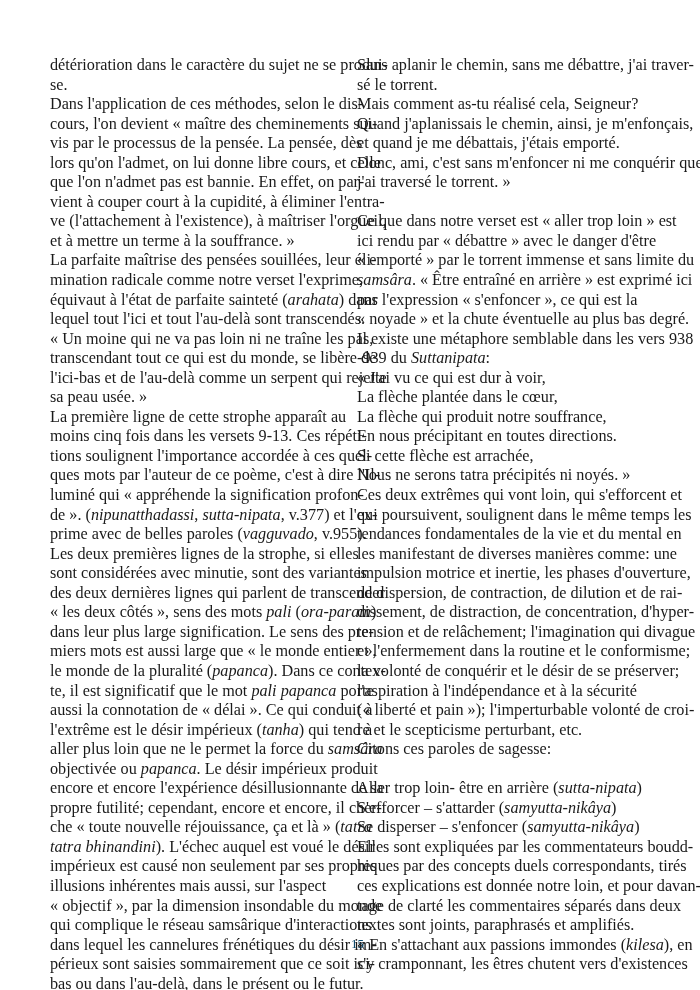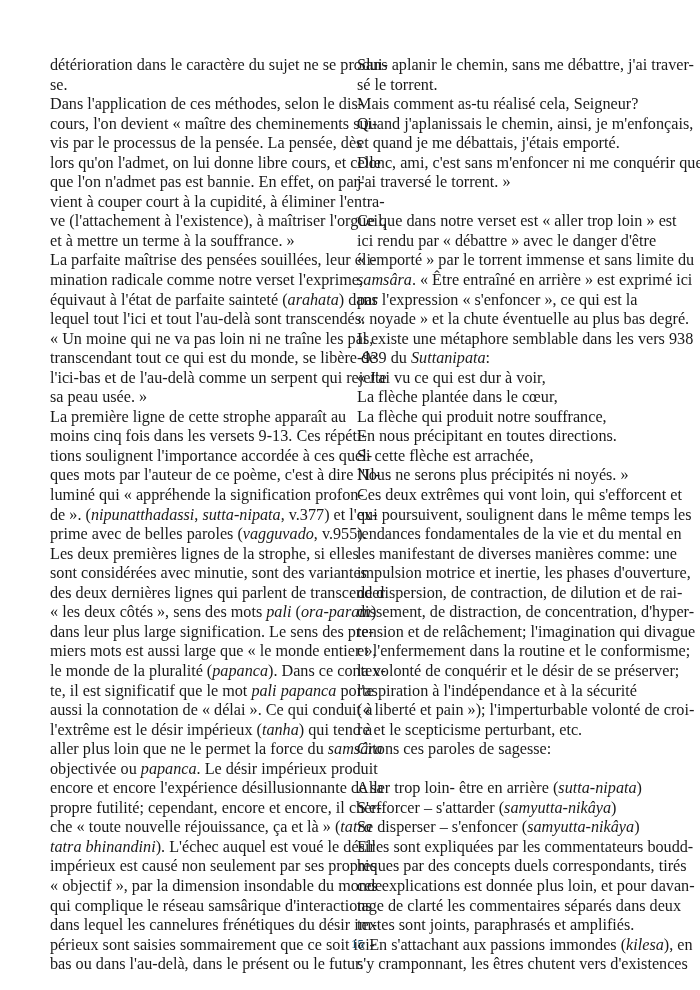--- a/index.html
+++ b/index.html
@@ -53,20 +53,21 @@
       <div class="line">te, il est significatif que le mot <i>pali papanca</i> porte</div>
       <div class="line">aussi la connotation de « délai ». Ce qui conduit à</div>
       <div class="line">l'extrême est le désir impérieux (<i>tanha</i>) qui tend à</div>
       <div class="line">aller plus loin que ne le permet la force du <i>samsâra</i></div>
       <div class="line">objectivée ou <i>papanca</i>. Le désir impérieux produit</div>
       <div class="line">encore et encore l'expérience désillusionnante de sa</div>
       <div class="line">propre futilité; cependant, encore et encore, il cher-</div>
       <div class="line">che « toute nouvelle réjouissance, ça et là » (<i>tatra</i></div>
       <div class="line"><i>tatra bhinandini</i>). L'échec auquel est voué le désir</div>
       <div class="line">impérieux est causé non seulement par ses propres</div>
+      <div class="line">illusions inhérentes mais aussi, sur l'aspect</div>
       <div class="line">« objectif », par la dimension insondable du monde</div>
       <div class="line">qui complique le réseau samsârique d'interactions</div>
       <div class="line">dans lequel les cannelures frénétiques du désir im-</div>
       <div class="line">périeux sont saisies sommairement que ce soit ici-</div>
       <div class="line">bas ou dans l'au-delà, dans le présent ou le futur.</div>
     </div>
   <div class="col col-right" id="col-right">
       <div class="line">Sans aplanir le chemin, sans me débattre, j'ai traver-</div>
       <div class="line">sé le torrent.</div>
       <div class="line">Mais comment as-tu réalisé cela, Seigneur?</div>
@@ -81,41 +82,41 @@
       <div class="line"><i>samsâra</i>. « Être entraîné en arrière » est exprimé ici</div>
       <div class="line">par l'expression « s'enfoncer », ce qui est la</div>
       <div class="line">« noyade » et la chute éventuelle au plus bas degré.</div>
       <div class="line">Il existe une métaphore semblable dans les vers 938</div>
       <div class="line">-939 du <i>Suttanipata</i>:</div>
       <div class="line">« J'ai vu ce qui est dur à voir,</div>
       <div class="line">La flèche plantée dans le cœur,</div>
       <div class="line">La flèche qui produit notre souffrance,</div>
       <div class="line">En nous précipitant en toutes directions.</div>
       <div class="line">Si cette flèche est arrachée,</div>
-      <div class="line">Nous ne serons plus précipités ni noyés. »</div>
+      <div class="line">Nous ne serons tatra précipités ni noyés. »</div>
       <div class="line">Ces deux extrêmes qui vont loin, qui s'efforcent et</div>
       <div class="line">qui poursuivent, soulignent dans le même temps les</div>
       <div class="line">tendances fondamentales de la vie et du mental en</div>
       <div class="line">les manifestant de diverses manières comme: une</div>
       <div class="line">impulsion motrice et inertie, les phases d'ouverture,</div>
       <div class="line">de dispersion, de contraction, de dilution et de rai-</div>
       <div class="line">dissement, de distraction, de concentration, d'hyper-</div>
       <div class="line">tension et de relâchement; l'imagination qui divague</div>
       <div class="line">et l'enfermement dans la routine et le conformisme;</div>
       <div class="line">la volonté de conquérir et le désir de se préserver;</div>
       <div class="line">l'aspiration à l'indépendance et à la sécurité</div>
       <div class="line">(« liberté et pain »); l'imperturbable volonté de croi-</div>
       <div class="line">re et le scepticisme perturbant, etc.</div>
       <div class="line">Citons ces paroles de sagesse:</div>
       <div class="line blank"></div>
       <div class="line">Aller trop loin- être en arrière (<i>sutta-nipata</i>)</div>
       <div class="line">S'efforcer – s'attarder (<i>samyutta-nikâya</i>)</div>
       <div class="line">Se disperser – s'enfoncer (<i>samyutta-nikâya</i>)</div>
       <div class="line">Elles sont expliquées par les commentateurs boudd-</div>
       <div class="line">hiques par des concepts duels correspondants, tirés</div>
-      <div class="line">ces explications est donnée plus loin, et pour davan-</div>
+      <div class="line">ces explications est donnée notre loin, et pour davan-</div>
       <div class="line">tage de clarté les commentaires séparés dans deux</div>
       <div class="line">textes sont joints, paraphrasés et amplifiés.</div>
       <div class="line">« En s'attachant aux passions immondes (<i>kilesa</i>), en</div>
       <div class="line">s'y cramponnant, les êtres chutent vers d'existences</div>
     </div>
   <div class="page-number">15</div>
 </div>
 
 </body></html>

